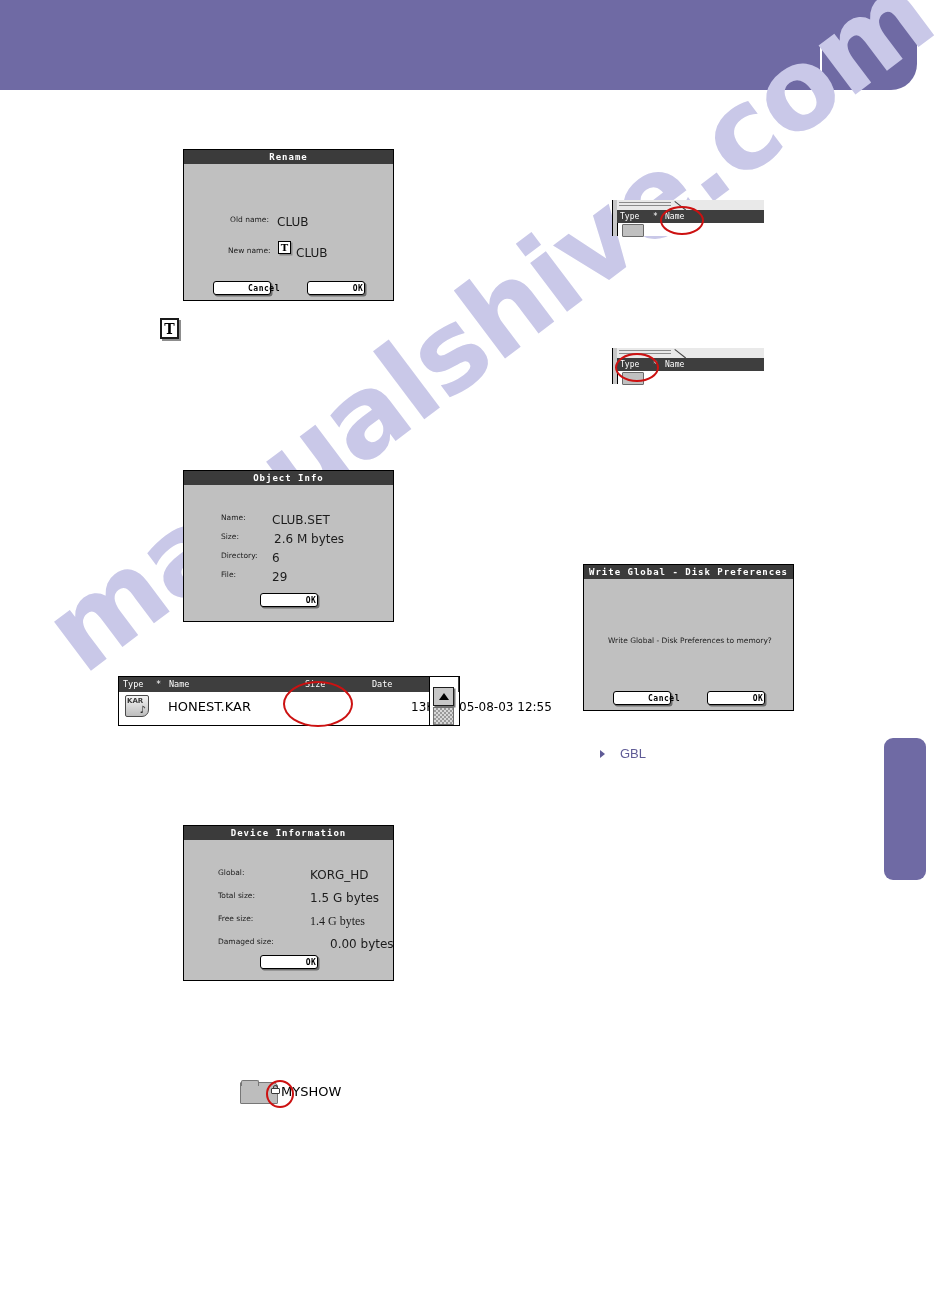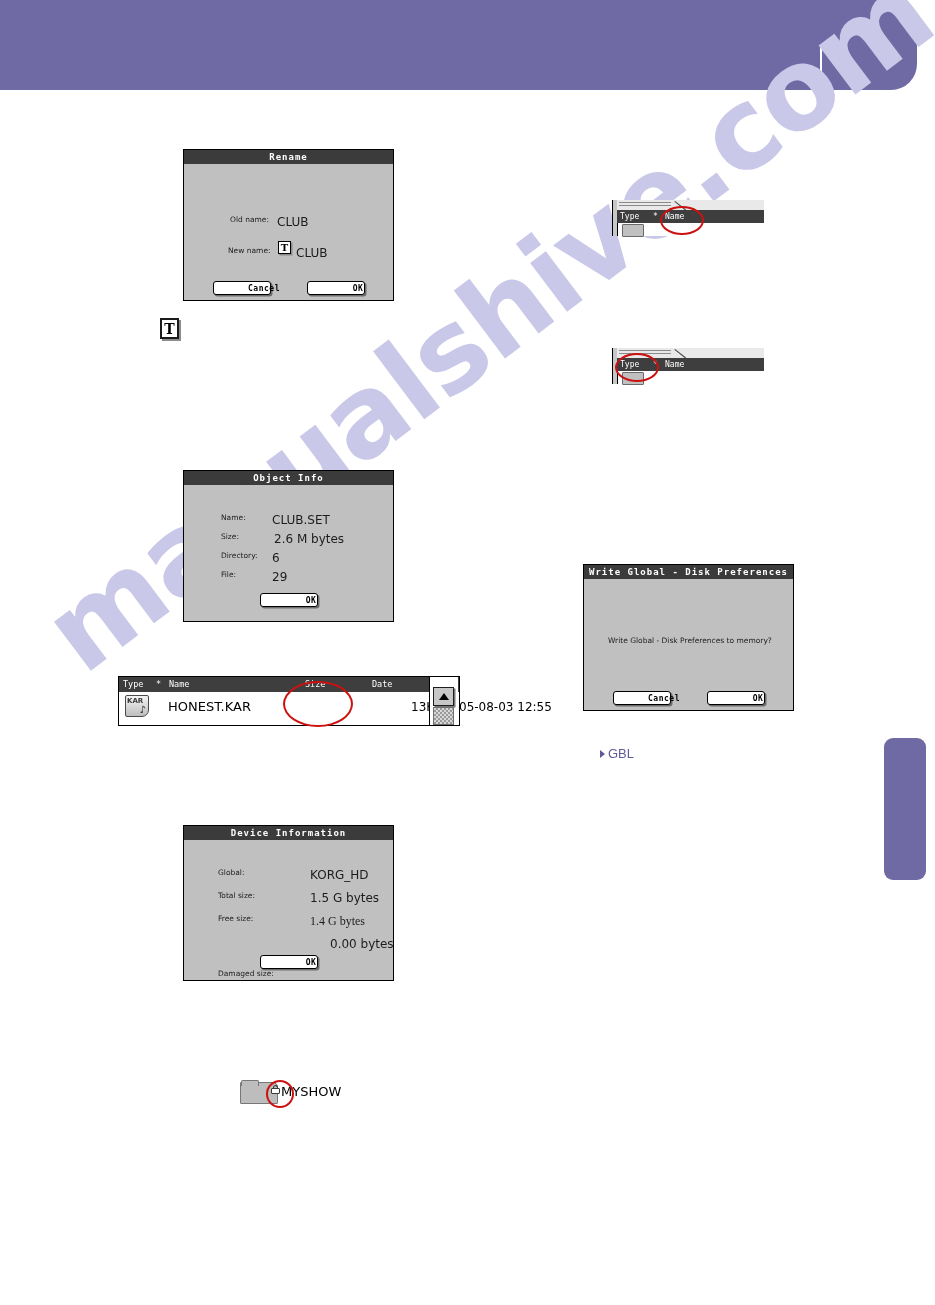--- a/index.html
+++ b/index.html
@@ -286,21 +286,21 @@
     font-family:"DejaVu Sans",sans-serif;
     font-size:13px;color:#000;white-space:nowrap;
   }
 
   
   .gbl{
     position:absolute;left:600px;top:746px;
     font-family:"Liberation Sans",sans-serif;
     font-size:13px;color:#5f5b96;font-weight:400;
     white-space:nowrap;
-    display:flex;align-items:center;gap:3px;
+    display:flex;align-items:center;gap:15px;
   }
   .gbl .tri{
     width:0;height:0;border-top:4px solid transparent;
     border-bottom:4px solid transparent;border-left:5px solid #5f5b96;
   }
 </style>
 </head>
 <body>
 
 <div id="page">
@@ -380,21 +380,21 @@
     <div class="lcd-body">
       <div class="f-label" style="left:34px;top:28px;">Global:</div>
       <div class="f-value" style="left:126px;top:28px;">KORG_HD</div>
 
       <div class="f-label" style="left:34px;top:51px;">Total size:</div>
       <div class="f-value" style="left:126px;top:51px;">1.5 G bytes</div>
 
       <div class="f-label" style="left:34px;top:74px;">Free size:</div>
       <div class="f-value" style="left:126px;top:74px;font-family:Liberation Serif, serif;">1.4 G bytes</div>
 
-      <div class="f-label" style="left:34px;top:97px;margin-top:32px;">Damaged size:</div>
+      <div class="f-label" style="left:34px;top:97px;">Damaged size:</div>
       <div class="f-value" style="left:126px;top:97px;padding-left:20px;">0.00   bytes</div>
 
       <div class="btn" style="left:76px;top:115px;width:58px;height:14px;">OK</div>
     </div>
   </div>
 
   <div class="mini-list" style="left:612px;top:200px;">
     <div class="mini-left-rail"></div>
     <div class="mini-top">
       <div class="ln" style="top:2px;"></div>

